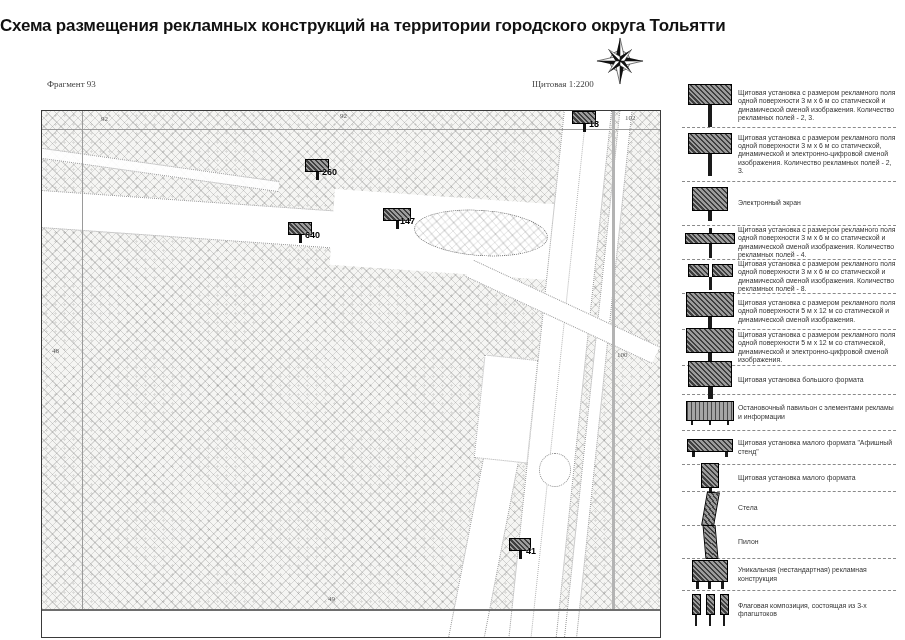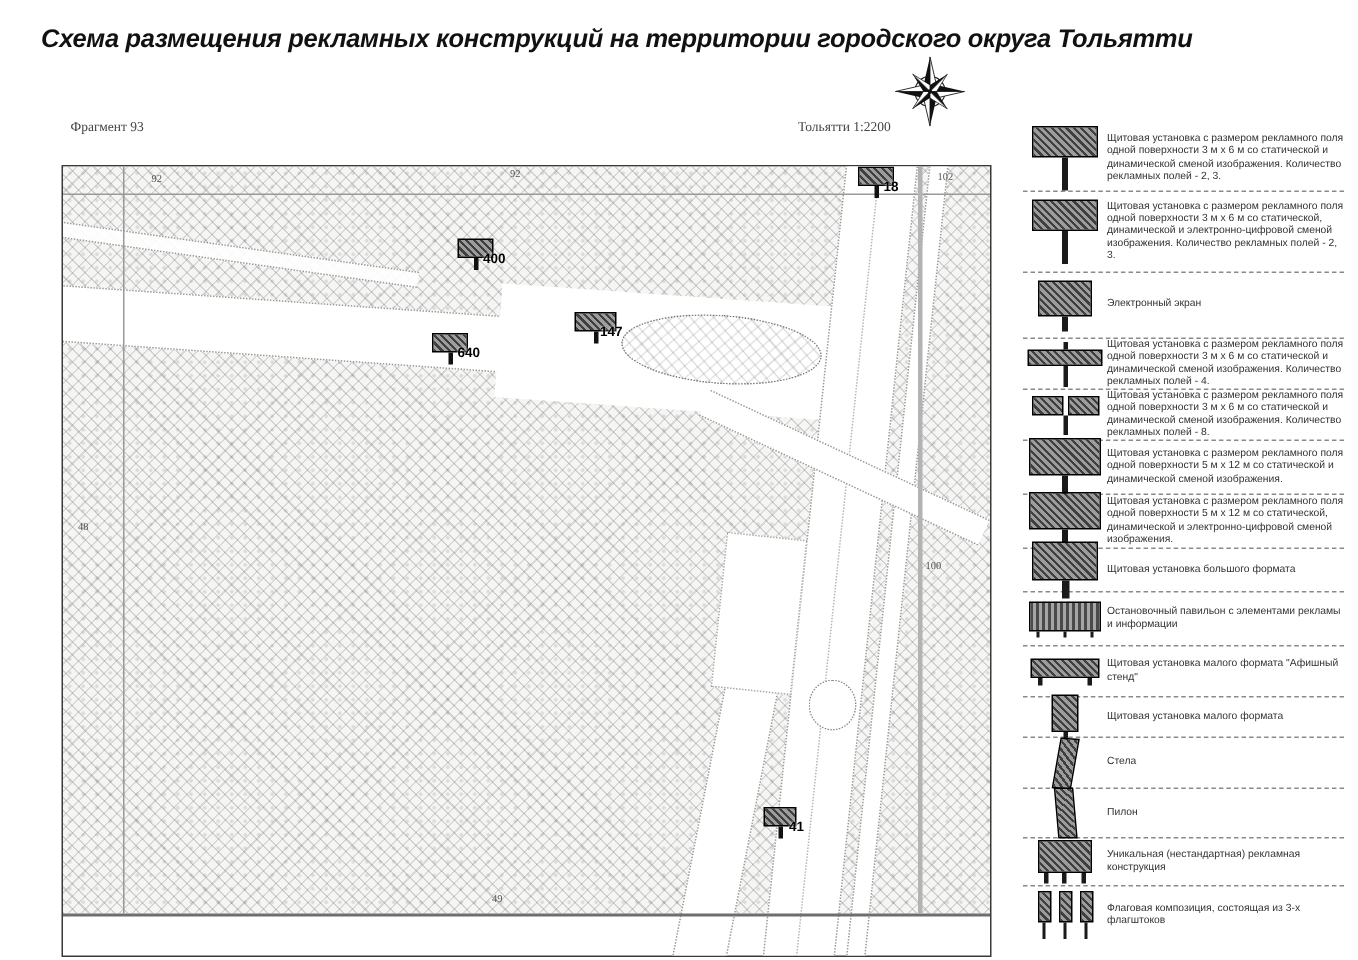--- a/index.html
+++ b/index.html
@@ -1,21 +1,21 @@
 <!DOCTYPE html>
 <html><head>
 <meta charset="utf-8">
 <style>
   html,body{margin:0;padding:0;background:#fff;}
   #canvas{position:relative;width:905px;height:640px;background:#fff;overflow:hidden;
           font-family:"Liberation Sans",sans-serif;color:#222;}
 
   
-  .title{position:absolute;left:0;top:16px;width:795px;text-align:right;
-         font-size:17px;font-weight:bold;color:#111;letter-spacing:-0.2px;font-style:italic;}
+  .title{position:absolute;left:0;top:16px;width:795px;text-align:left;
+         font-size:17px;font-weight:bold;color:#111;letter-spacing:-0.2px;}
   .map-caption{position:absolute;font-family:"Liberation Serif",serif;
                font-size:9px;color:#444;}
   #fragment-label{left:47px;top:79px;}
   #scale-label{left:532px;top:79px;}
   #compass{position:absolute;left:596px;top:34px;width:48px;height:54px;}
 
   
   #map{position:absolute;left:41px;top:110px;width:618px;height:526px;
        border:1px solid #3a3a3a;background:#fff;overflow:hidden;}
   #map-hatch{position:absolute;left:0;top:0;width:618px;height:498px;
@@ -85,21 +85,21 @@
   .flag{display:flex;flex-direction:column;align-items:center;}
 </style>
 </head>
 <body>
 
 <div id="canvas">
 
   <div class="title">Схема размещения рекламных конструкций на территории городского округа Тольятти</div>
 
   <div class="map-caption" id="fragment-label">Фрагмент 93</div>
-  <div class="map-caption" id="scale-label">Тольятти 1:2200</div>
+  <div class="map-caption" id="scale-label">Щитовая 1:2200</div>
 
   <svg id="compass" viewBox="0 0 100 100">
     <circle cx="50" cy="50" r="21" fill="none" stroke="#222" stroke-width="1.5"></circle>
     <circle cx="50" cy="50" r="13" fill="none" stroke="#222" stroke-width="1"></circle>
     <g id="cpt">
       <path d="M50 2 L50 50 L41 41 Z" fill="#111"></path>
       <path d="M50 2 L59 41 L50 50 Z" fill="#fff" stroke="#111" stroke-width="1.2"></path>
     </g>
     <use href="#cpt" transform="rotate(90 50 50)"></use>
     <use href="#cpt" transform="rotate(180 50 50)"></use>
@@ -132,28 +132,28 @@
     <div class="gridline" id="grid-h-top"></div>
     <div class="gridline" id="grid-h-bottom"></div>
     <div class="gridline" id="grid-v-left"></div>
     <div class="gridline" id="grid-v-right"></div>
 
     <div id="grid-labels">
         <div class="grid-label" style="left: 15px; top: 4px; margin-left: 44px;">92</div>
         <div class="grid-label" style="left: 298px; top: 1px;">92</div>
         <div class="grid-label" style="left: 583px; top: 3px;">102</div>
         <div class="grid-label" style="left: 10px; top: 236px;">48</div>
-        <div class="grid-label" style="left: 575px; top: 240px; margin-top: 22px;">100</div>
+        <div class="grid-label" style="left: 575px; top: 240px;">100</div>
         <div class="grid-label" style="left: 286px; top: 484px;">49</div>
       </div>
     <div id="markers">
         <div class="marker" style="left: 263px; top: 48px;">
           <div class="mboard" style="width:22px"></div>
           <div class="mpole"></div>
-          <div class="mlabel">400</div>
+          <div class="mlabel">260</div>
         </div>
         <div class="marker" style="left: 341px; top: 97px;">
           <div class="mboard" style="width:26px"></div>
           <div class="mpole"></div>
           <div class="mlabel">147</div>
         </div>
         <div class="marker" style="left: 246px; top: 111px;">
           <div class="mboard" style="width:22px"></div>
           <div class="mpole"></div>
           <div class="mlabel">640</div>

